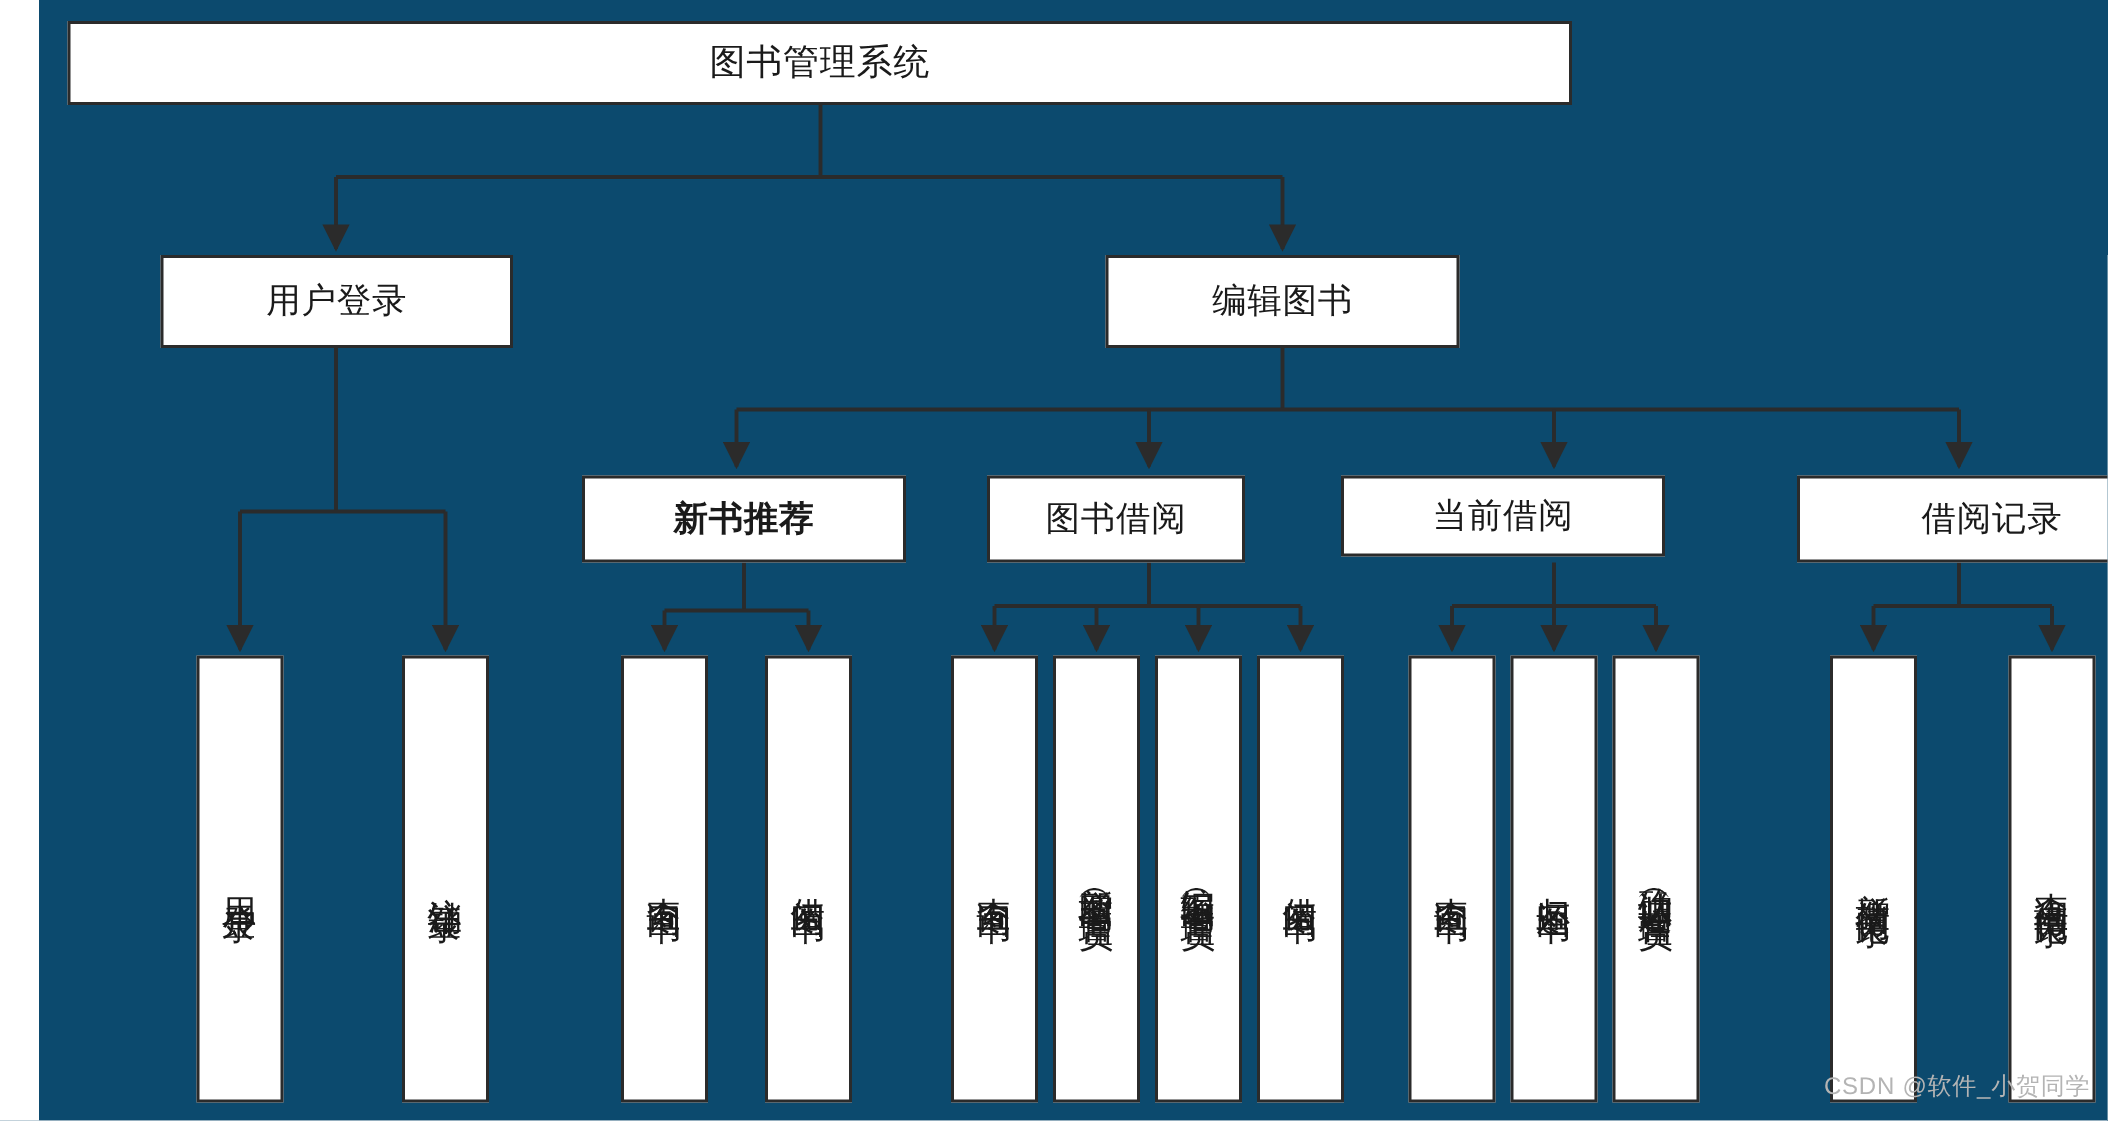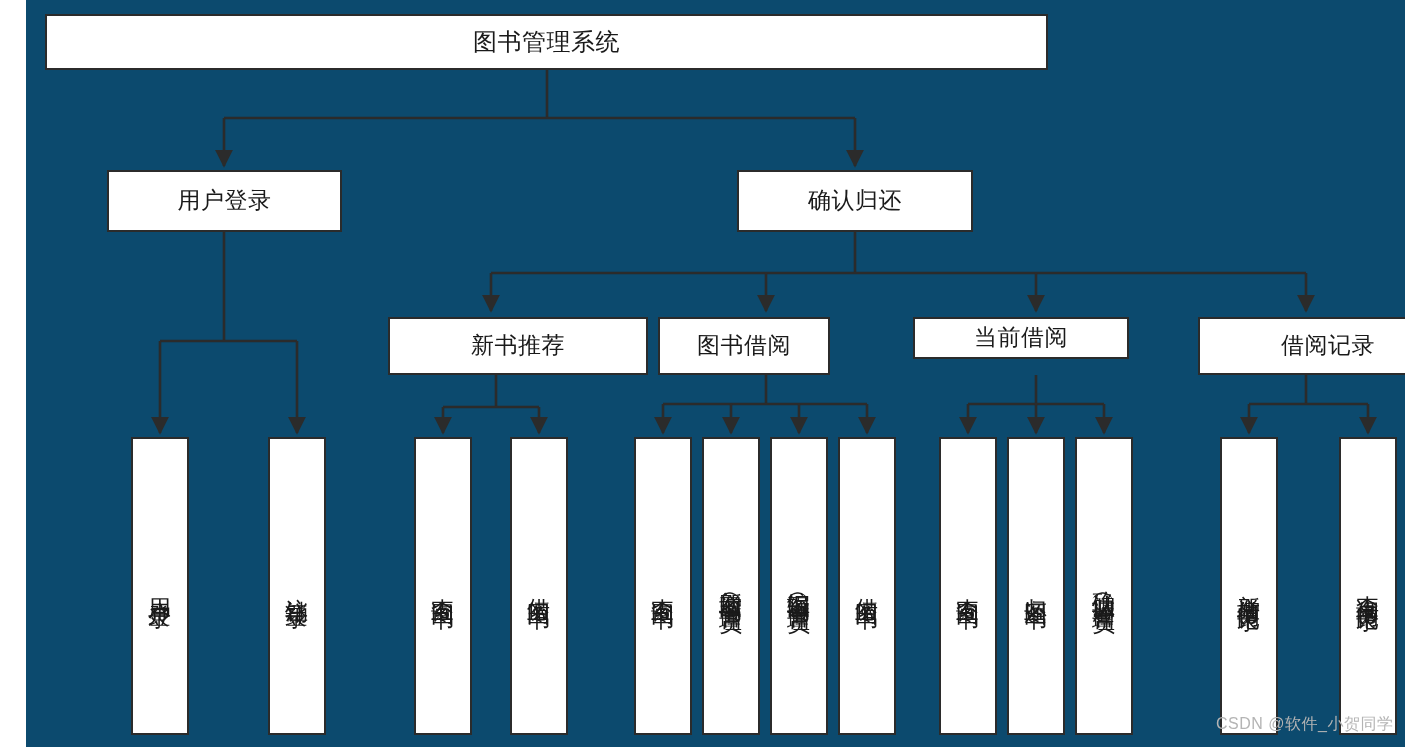--- a/index.html
+++ b/index.html
@@ -120,27 +120,27 @@
       <path d="M 1223 404 L 1342 404"></path>
       <path d="M 1223 404 L 1223 433" marker-end="url(#arrow)"></path>
       <path d="M 1342 404 L 1342 433" marker-end="url(#arrow)"></path>
     </g>
   </svg>
 
   <div class="node-box horizontal" id="root-node" style="left:19px; top:14px; width:1003px; height:56px;">图书管理系统</div>
 
   <div class="node-box horizontal" style="left:81px; top:170px; width:235px; height:62px;">用户登录</div>
 
-  <div class="node-box horizontal" style="left:711px; top:170px; width:236px; height:62px;">确认归还</div>
+  <div class="node-box horizontal" style="left:711px; top:170px; width:236px; height:62px;">编辑图书</div>
 
-  <div class="node-box horizontal" style="left:362px; top:317px; width:260px; height:58px;">新书推荐</div>
+  <div class="node-box horizontal" style="left:362px; top:317px; width:216px; height:58px;font-weight:bold;">新书推荐</div>
 
   <div class="node-box horizontal" style="left:632px; top:317px; width:172px; height:58px;">图书借阅</div>
 
-  <div class="node-box horizontal" style="left:887px; top:317px; width:216px; height:42px;">当前借阅</div>
+  <div class="node-box horizontal" style="left:868px; top:317px; width:216px; height:54px;">当前借阅</div>
 
   <div class="node-box horizontal" style="left:1172px; top:317px; width:260px; height:58px;">借阅记录</div>
 
   <div class="node-box vertical" style="left:105px; top:437px; width:58px; height:298px;">用户登录</div>
 
   <div class="node-box vertical" style="left:242px; top:437px; width:58px; height:298px;">注销登录</div>
 
   <div class="node-box vertical" style="left:388px; top:437px; width:58px; height:298px;">查询图书</div>
 
   <div class="node-box vertical" style="left:484px; top:437px; width:58px; height:298px;">借阅图书</div>

